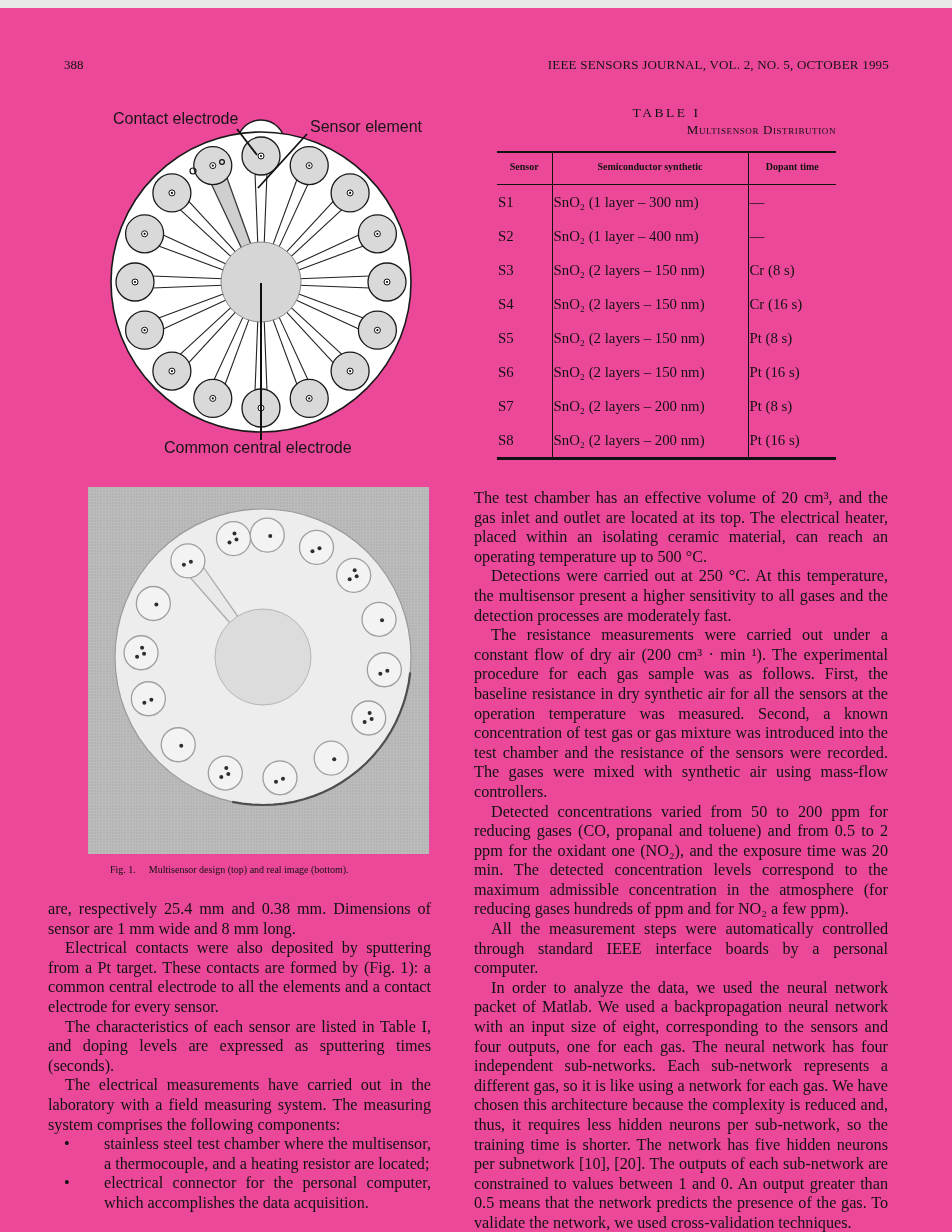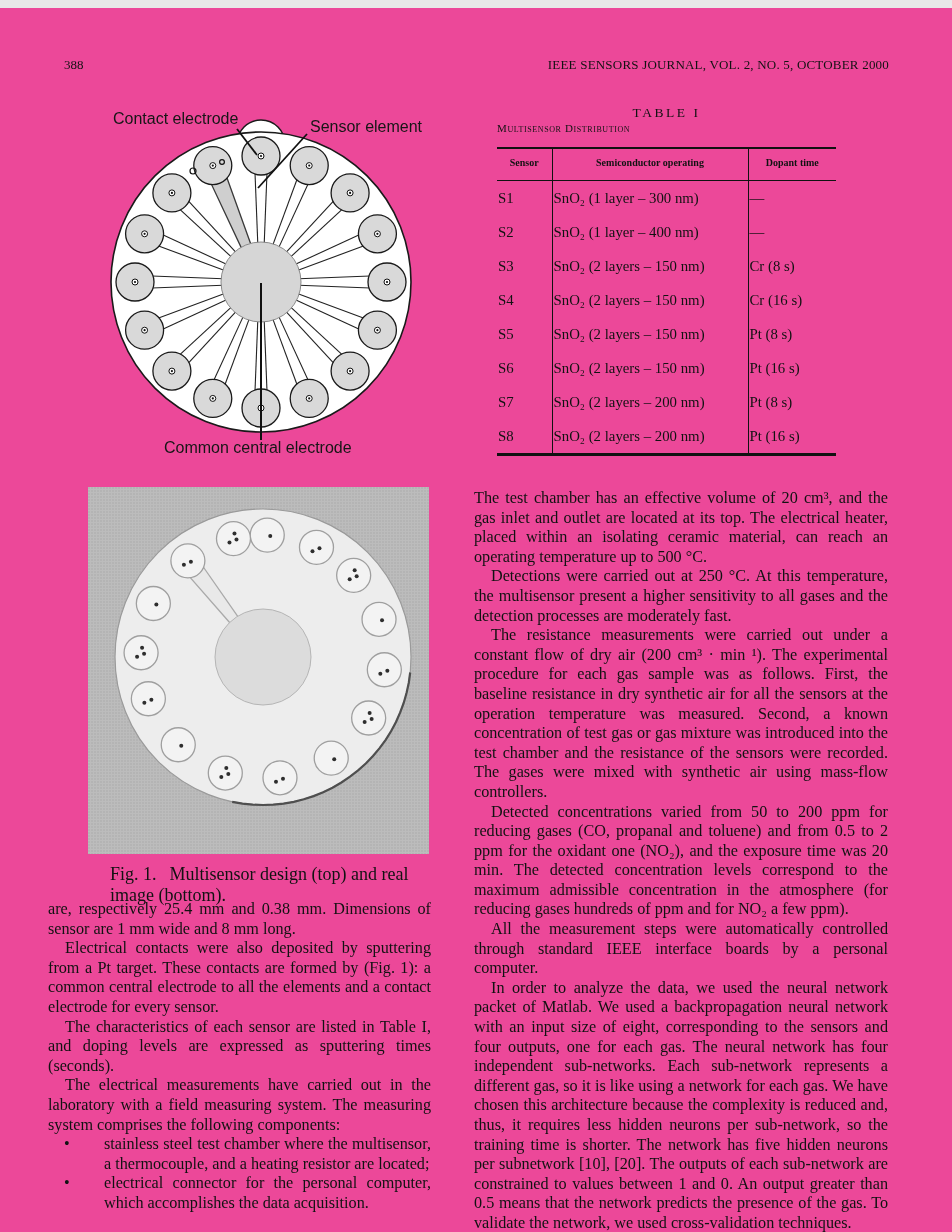--- a/index.html
+++ b/index.html
@@ -5,44 +5,44 @@
   html,body{margin:0;padding:0;background:#e8e8e8;}
   .page{position:relative;width:952px;height:1232px;background:#ec4899;margin:8px auto;
         font-family:"Liberation Serif","DejaVu Serif",serif;color:#121212;overflow:hidden;}
   .hdr-left{position:absolute;left:64px;top:49px;font-size:13px;}
   .hdr-right{position:absolute;right:63px;top:49px;font-size:13px;letter-spacing:.2px;}
   .fig-diagram{position:absolute;left:88px;top:96px;}
   .fig-photo{position:absolute;left:88px;top:479px;}
   svg text{font-family:"Liberation Sans","DejaVu Sans",sans-serif;font-size:16px;fill:#161616;}
   .tablewrap{position:absolute;left:497px;top:97px;width:339px;}
   .tbl-title{text-align:center;font-size:13.5px;letter-spacing:2.5px;}
-  .tbl-sub{text-align:left;font-size:11px;font-variant:small-caps;letter-spacing:.6px;margin-top:1px;}
+  .tbl-sub{text-align:right;font-size:13px;font-variant:small-caps;letter-spacing:.6px;margin-top:1px;}
   .tbl{width:100%;border-collapse:collapse;margin-top:13px;
        border-top:2px solid #111;border-bottom:3px solid #111;}
   .tbl th{font-weight:bold;font-size:10px;padding:8px 2px 12px;border-bottom:1.5px solid #111;}
   .tbl th+th{border-left:1.2px solid #111;}
   .tbl td{text-align:left;font-size:14.8px;height:32px;}
   .tbl td+td{border-left:1.2px solid #111;}
-  .fig-caption{position:absolute;left:110px;top:856px;width:330px;font-size:18px;}
+  .fig-caption{position:absolute;left:110px;top:856px;width:330px;font-size:10px;}
   .cap-text{margin-left:13px;}
   .textcol{text-align:justify;font-size:16.2px;line-height:19.6px;}
   .col-left{position:absolute;left:48px;top:892px;width:383px;}
   .col-right{position:absolute;left:474px;top:481px;width:414px;font-family:Liberation Serif, serif;}
   .textcol p{margin:0;}
   .textcol p.ind{text-indent:17px;}
   .bullet-item{position:relative;padding-left:56px;}
   .bullet-dot{position:absolute;left:16px;}
 </style>
 </head>
 <body>
 
 <div class="page">
 
   <div class="hdr-left">388</div>
-  <div class="hdr-right">IEEE SENSORS JOURNAL, VOL. 2, NO. 5, OCTOBER 2000</div>
+  <div class="hdr-right">IEEE SENSORS JOURNAL, VOL. 2, NO. 5, OCTOBER 1995</div>
 
   <svg id="diagram-svg" class="fig-diagram" width="348" height="352" viewBox="0 0 348 352">
     <g>
         <circle cx="173" cy="40" r="24" fill="#ffffff" stroke="#1a1a1a" stroke-width="1.5"></circle>
         <circle cx="173" cy="178" r="150" fill="#ffffff" stroke="#1a1a1a" stroke-width="1.6"></circle>
         <line x1="179.5" y1="56" x2="176.2" y2="140" stroke="#222222" stroke-width="1.1"></line>
         <line x1="166.5" y1="56" x2="169.8" y2="140" stroke="#222222" stroke-width="1.1"></line>
         <line x1="225.69259570986432" y1="67.7741393439961" x2="190.4983849339095" y2="144.1171647481394" stroke="#222222" stroke-width="1.1"></line>
         <line x1="213.6821617872176" y1="62.79925472324993" x2="184.5855559258373" y2="141.66799078100283" stroke="#222222" stroke-width="1.1"></line>
         <line x1="263.86322138247135" y1="96.32916677295377" x2="202.13279938488574" y2="153.39268401470815" stroke="#222222" stroke-width="1.1"></line>
@@ -137,21 +137,21 @@
     <div class="tbl-sub">Multisensor Distribution</div>
     <table class="tbl">
       <colgroup>
           <col style="width:55px">
           <col style="width:196px">
           <col style="width:88px">
         </colgroup>
       <thead>
         <tr>
           <th>Sensor</th>
-          <th>Semiconductor operating</th>
+          <th>Semiconductor synthetic</th>
           <th>Dopant time</th>
         </tr>
       </thead>
       <tbody>
           <tr>
             <td>S1</td>
             <td>SnO₂ (1 layer – 300 nm)</td>
             <td>—</td>
           </tr>
           <tr>

